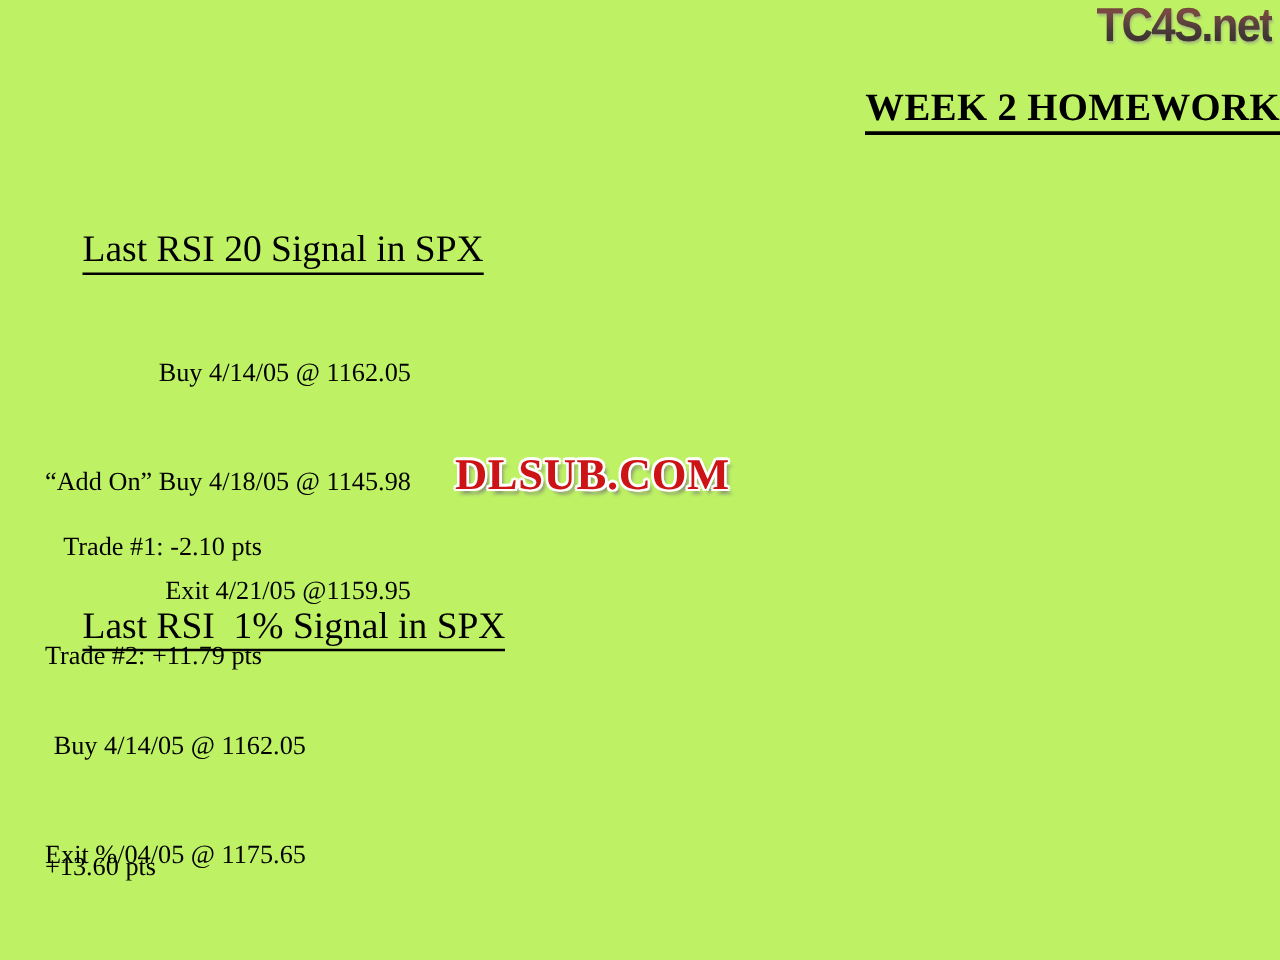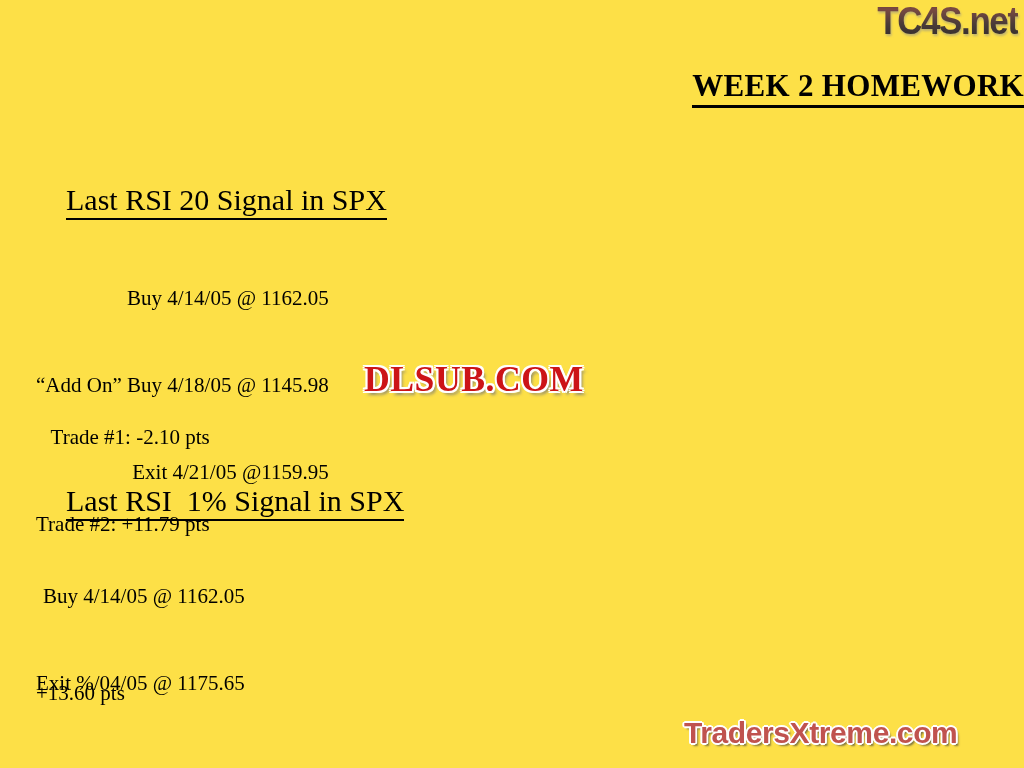--- a/index.html
+++ b/index.html
@@ -11,21 +11,21 @@
     height: 768px;
     background: #ffffff;
     font-family: "Liberation Serif", "DejaVu Serif", serif;
     color: #000000;
     overflow: hidden;
   }
   .slide {
     position: relative;
     width: 1024px;
     height: 768px;
-    background: #fde047;
+    background: #bef264;
   }
 
   
   .brand-logo {
     position: absolute;
     top: 2px;
     right: 6px;
     font-family: "Liberation Sans", "DejaVu Sans", sans-serif;
     font-weight: bold;
     font-size: 38px;
@@ -177,15 +177,14 @@
 
   <div class="body-block" id="block-rsi1-trades">
     <span class="line">Buy 4/14/05 @ 1162.05</span>
     <span class="line">Exit %/04/05 @ 1175.65</span>
   </div>
 
   <div class="body-block" id="block-rsi1-results">
     <span class="line">+13.60 pts</span>
   </div>
 
-  <div class="footer-logo">TradersXtreme.com</div>
 
 </div>
 
 </body></html>

